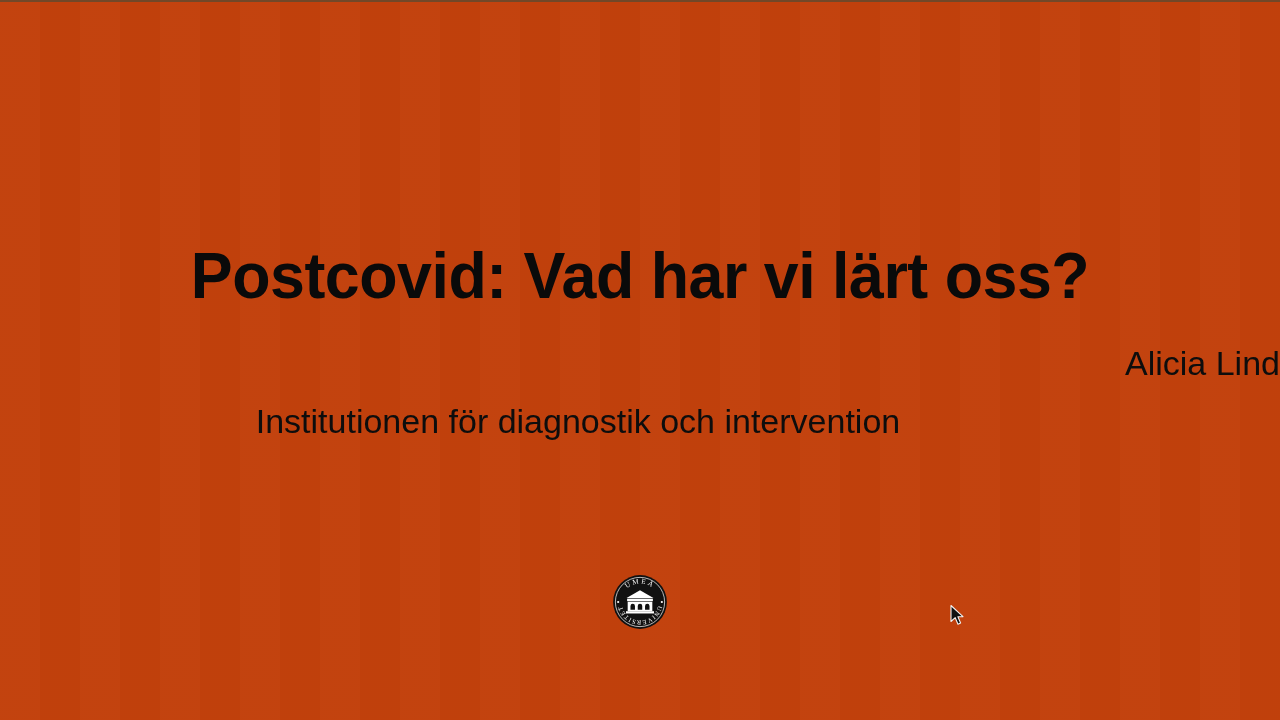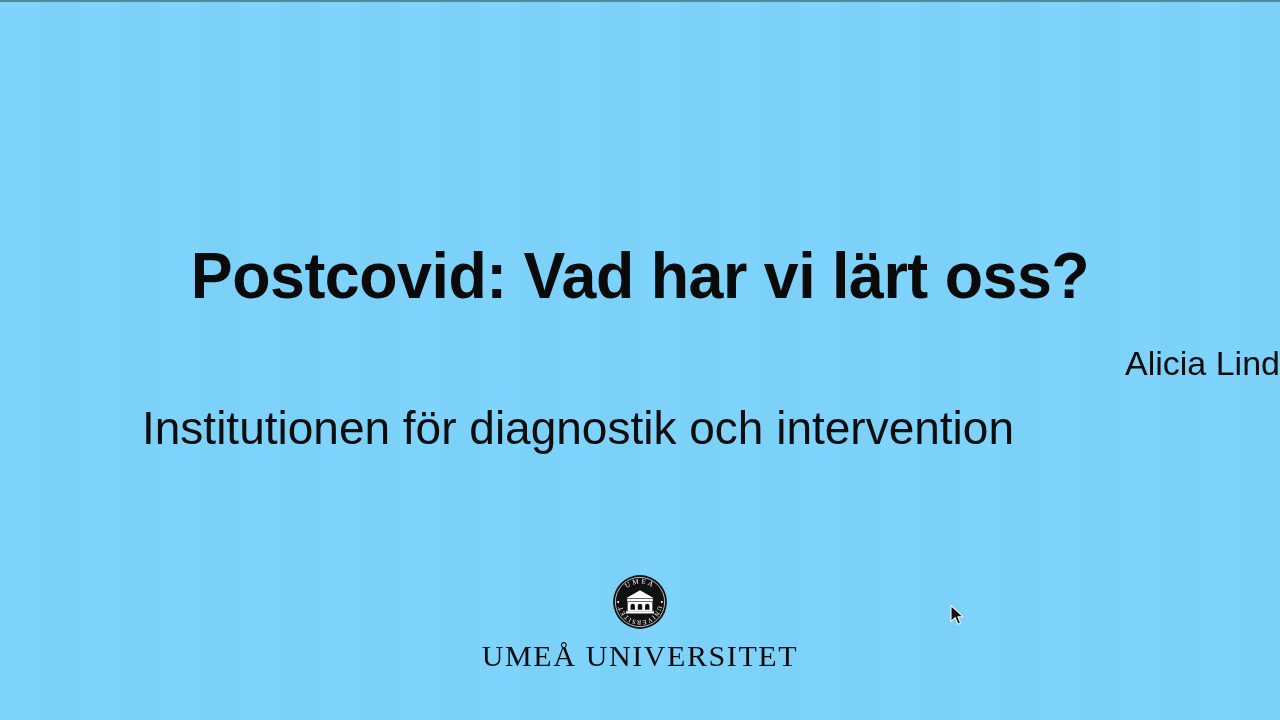--- a/index.html
+++ b/index.html
@@ -81,21 +81,21 @@
     white-space: nowrap;
   }
 
   .slide-affiliation {
     position: absolute;
     top: 403px;
     left: 0;
     width: 1156px;
     text-align: center;
     color: #0d0d0d;
-    font-size: 46px;
+    font-size: 34px;
     font-weight: 400;
     line-height: 1.1;
     white-space: nowrap;
   }
 
   
   .logo-block {
     position: absolute;
     top: 574px;
     left: 0;
@@ -129,21 +129,21 @@
     left: 950px;
     top: 605px;
     width: 16px;
     height: 22px;
     pointer-events: none;
   }
 </style>
 </head>
 <body>
 
-<div id="slide-root" style="background: #7dd3fc;">
+<div id="slide-root" style="background: #c2410c;">
 
   <div class="bg-banding"></div>
   <div class="top-edge-strip"></div>
 
   <div class="slide-body">
 
     <div class="slide-title">Postcovid: Vad har vi lärt oss?</div>
 
     <div class="slide-presenter">Alicia Lind</div>
 
@@ -177,21 +177,20 @@
           <rect x="56" y="99" width="88" height="34"></rect>
           <rect x="50" y="133" width="100" height="8"></rect>
         </g>
         <g fill="#111111">
           <path d="M 66 128 v -14 a 8 8 0 0 1 16 0 v 14 z"></path>
           <path d="M 92 128 v -14 a 8 8 0 0 1 16 0 v 14 z"></path>
           <path d="M 118 128 v -14 a 8 8 0 0 1 16 0 v 14 z"></path>
         </g>
       </svg>
 
-      <div class="logo-wordmark">UMEÅ UNIVERSITET</div>
     </div>
 
   </div>
 
   <svg class="mouse-cursor" viewBox="0 0 16 22" aria-hidden="true" style="left: 950px; top: 605px;">
     <polygon points="1,0.5 1,16.5 5.2,12.7 8,19.2 10.6,18 7.9,11.8 13,11.6" fill="#111111" stroke="#f2f2f2" stroke-width="1.1" stroke-linejoin="round"></polygon>
   </svg>
 
 </div>
 

